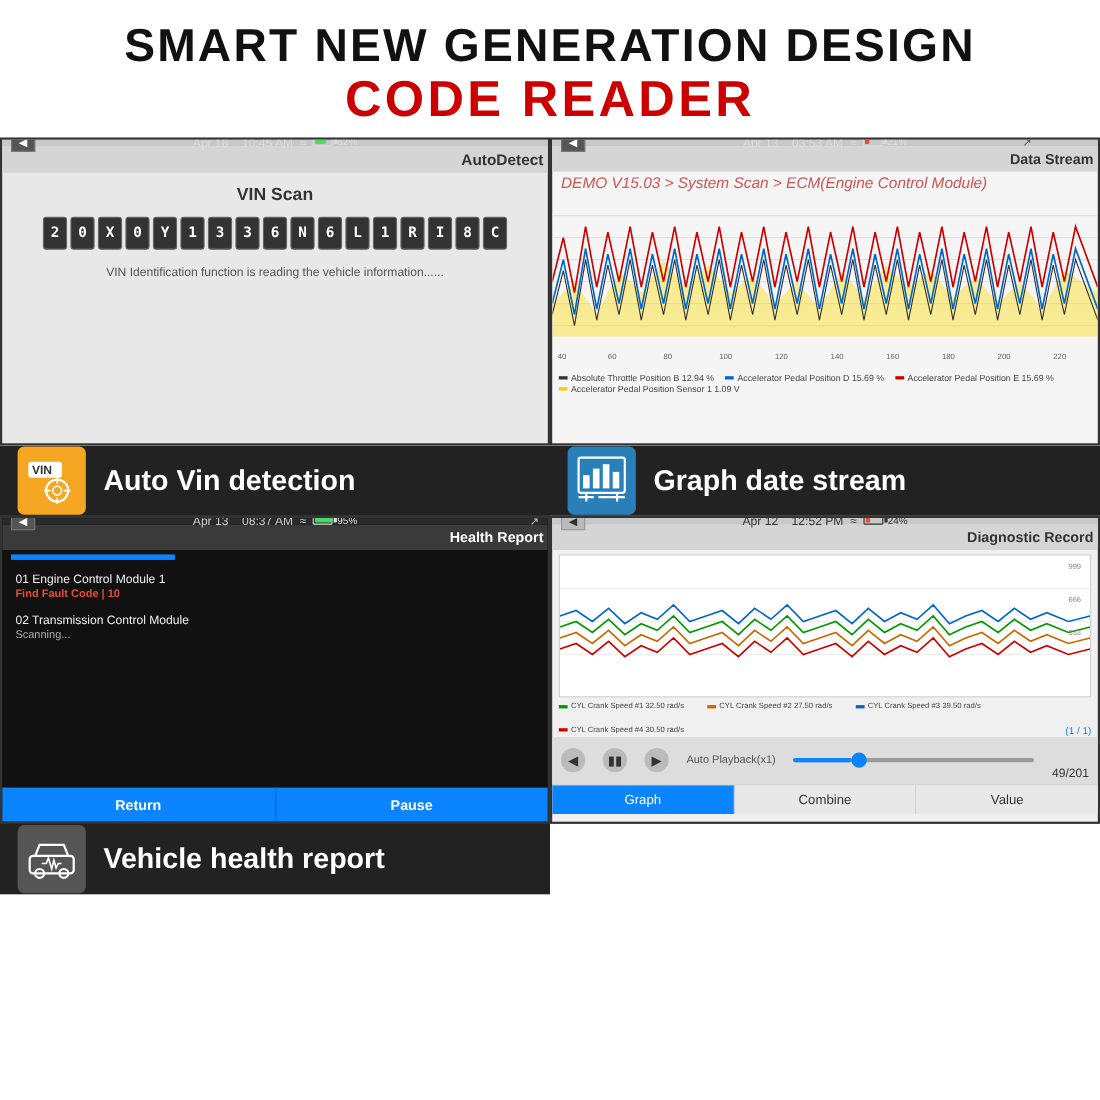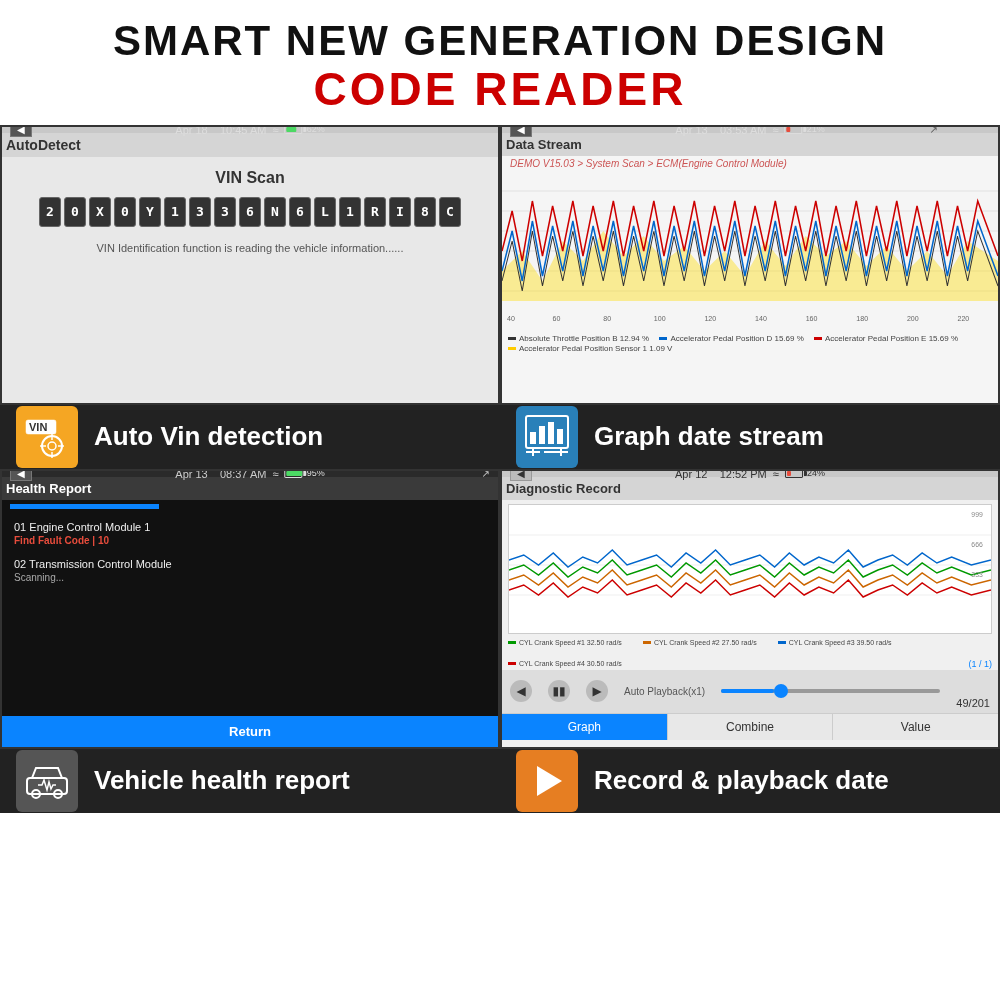--- a/index.html
+++ b/index.html
@@ -72,21 +72,21 @@
       left: 8px;
       background: #555;
       border: 1px solid #777;
       color: #fff;
       font-size: 10px;
       padding: 1px 6px;
       cursor: pointer;
     }
     .screen-title-bar {
       background: #3a3a3a;
-      text-align: left;
+      text-align: right;
       padding: 4px;
       font-size: 13px;
       color: #fff;
       font-weight: bold;
     }
 
     
     .vin-screen {
       background: #e8e8e8;
     }
@@ -140,21 +140,21 @@
     }
     .datastream-screen .screen-header {
       background: #c8c8c8;
       color: #333;
     }
     .datastream-screen .screen-title-bar {
       background: #d5d5d5;
       color: #333;
     }
     .datastream-subtitle {
-      font-size: 10px;
+      font-size: 14px;
       color: #c55;
       padding: 2px 8px;
       font-style: italic;
     }
     .graph-area {
       width: 100%;
       height: 160px;
       position: relative;
       overflow: hidden;
     }
@@ -581,20 +581,21 @@
         <div class="health-item-title">01 Engine Control Module 1</div>
         <div class="health-item-fault">Find Fault Code | 10</div>
       </div>
       <div class="health-item-group">
         <div class="health-item-title">02 Transmission Control Module</div>
         <div class="health-item-sub">Scanning...</div>
       </div>
     </div>
     <div class="health-buttons">
       <button class="health-btn">Return</button>
+      <button class="health-btn" style="border-left:1px solid #0060cc;">Pause</button>
     </div>
   </div>
 
   <div class="screen-panel diag-screen">
     <div class="screen-header">
       <button class="back-btn" style="color:#333;border-color:#999;background:#bbb;">◀</button>
       <span class="time-info" style="color:#333;">
         <span>Apr 12</span>
         &nbsp;&nbsp;
         <span>12:52 PM</span>
@@ -673,23 +674,14 @@
         <path d="M10,22 L14,12 L36,12 L40,22" fill="none" stroke="#fff" stroke-width="2"></path>
         <circle cx="14" cy="38" r="4" fill="none" stroke="#fff" stroke-width="2"></circle>
         <circle cx="36" cy="38" r="4" fill="none" stroke="#fff" stroke-width="2"></circle>
 
         <polyline points="16,29 20,29 22,24 25,34 27,26 29,33 31,29 34,29" fill="none" stroke="#fff" stroke-width="1.5"></polyline>
       </svg>
     </div>
     <div class="feature-label">Vehicle health report</div>
   </div>
 
-  <div class="feature-banner">
-    <div class="feature-icon-box orange-box">
-      <svg width="50" height="50" viewBox="0 0 50 50">
-
-        <polygon points="15,10 40,25 15,40" fill="#fff"></polygon>
-      </svg>
-    </div>
-    <div class="feature-label">Record &amp; playback date</div>
-  </div>
 
 </div>
 
 </body></html>

